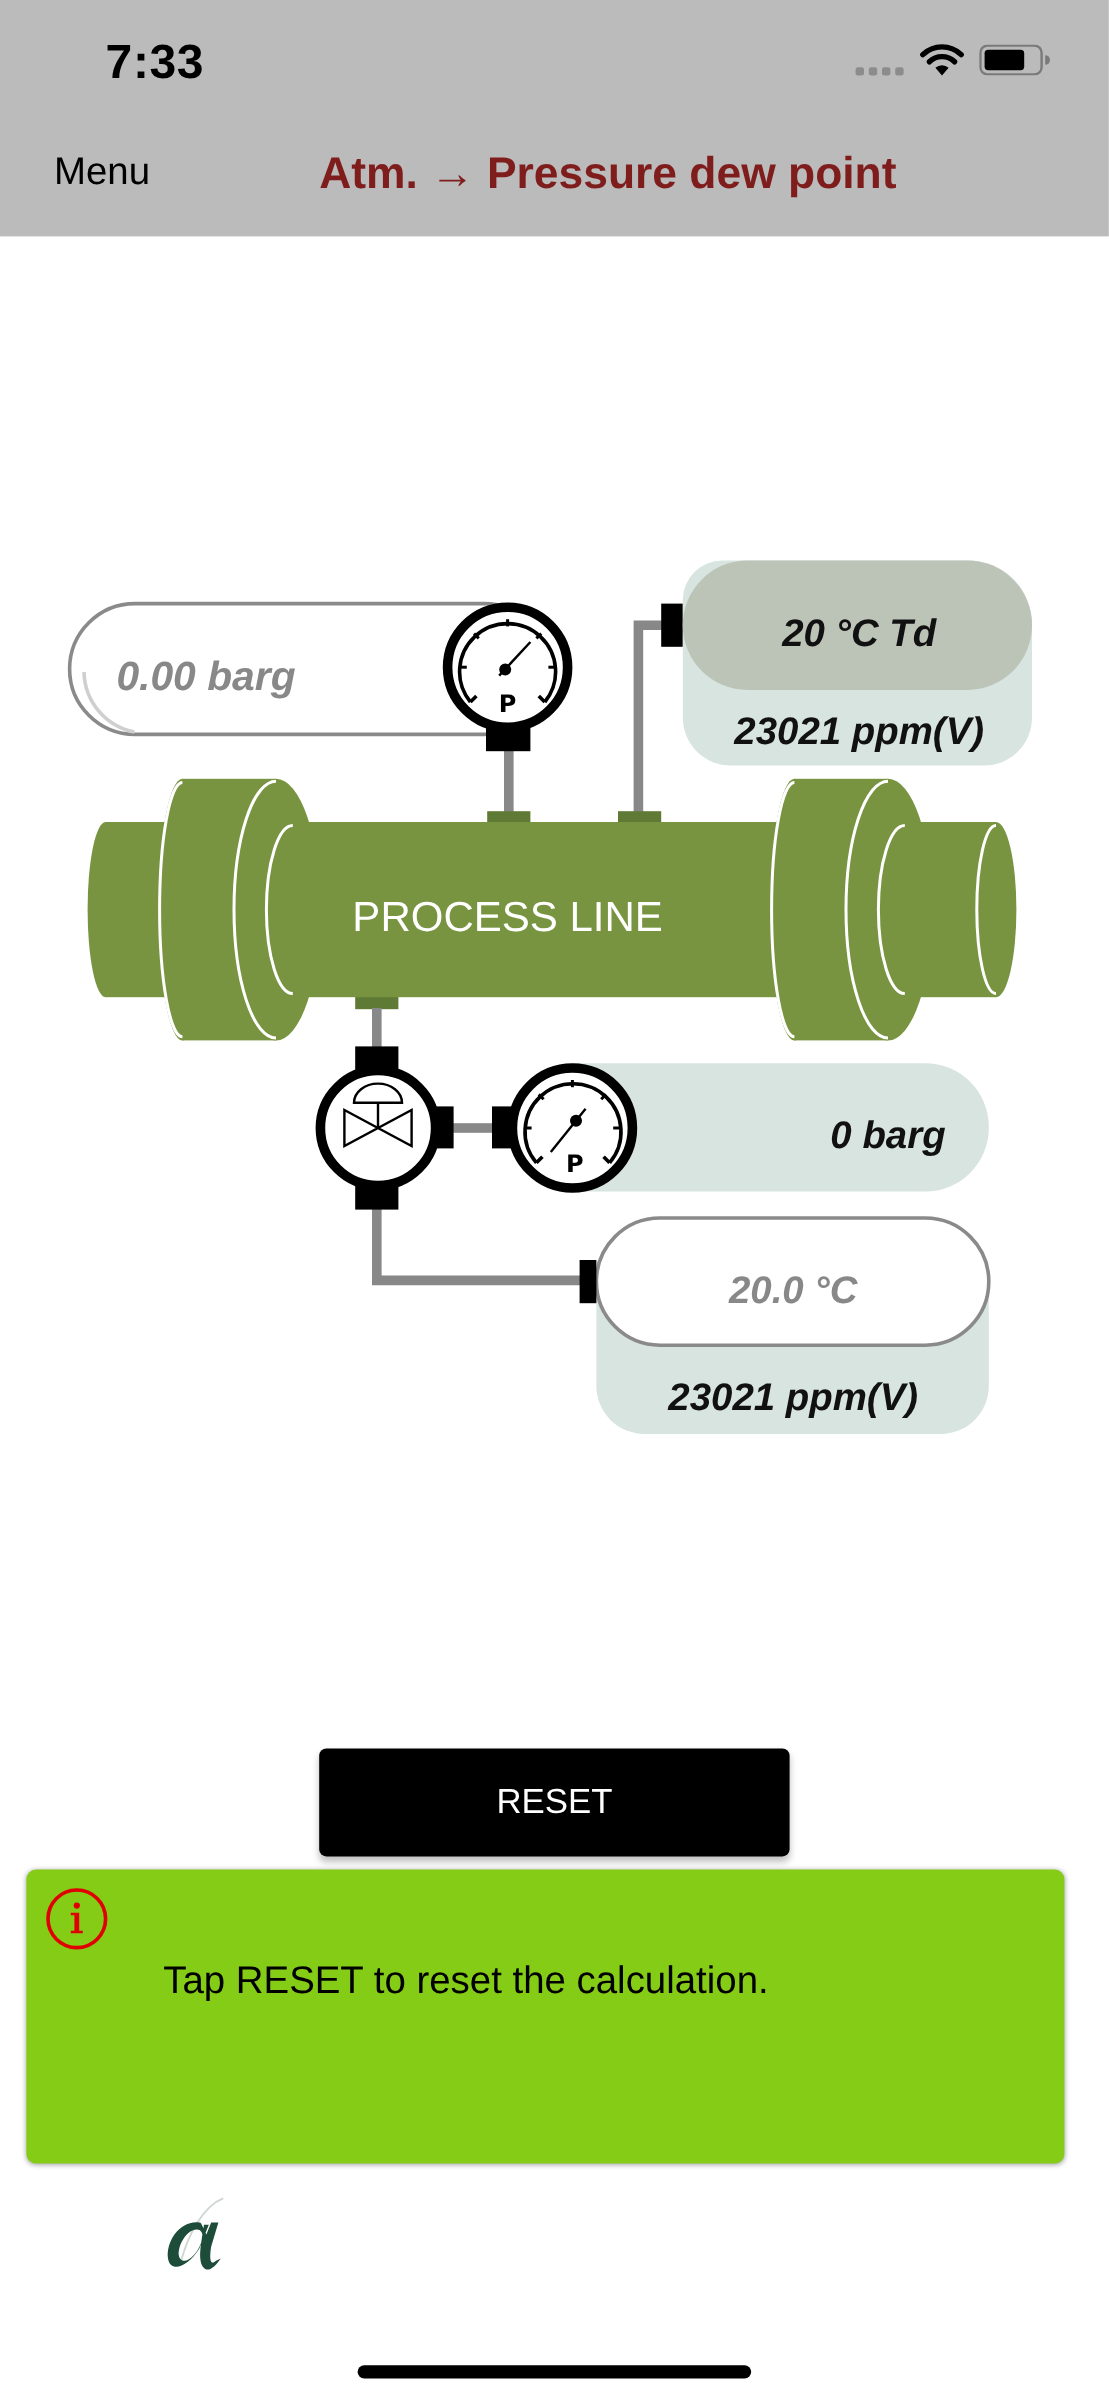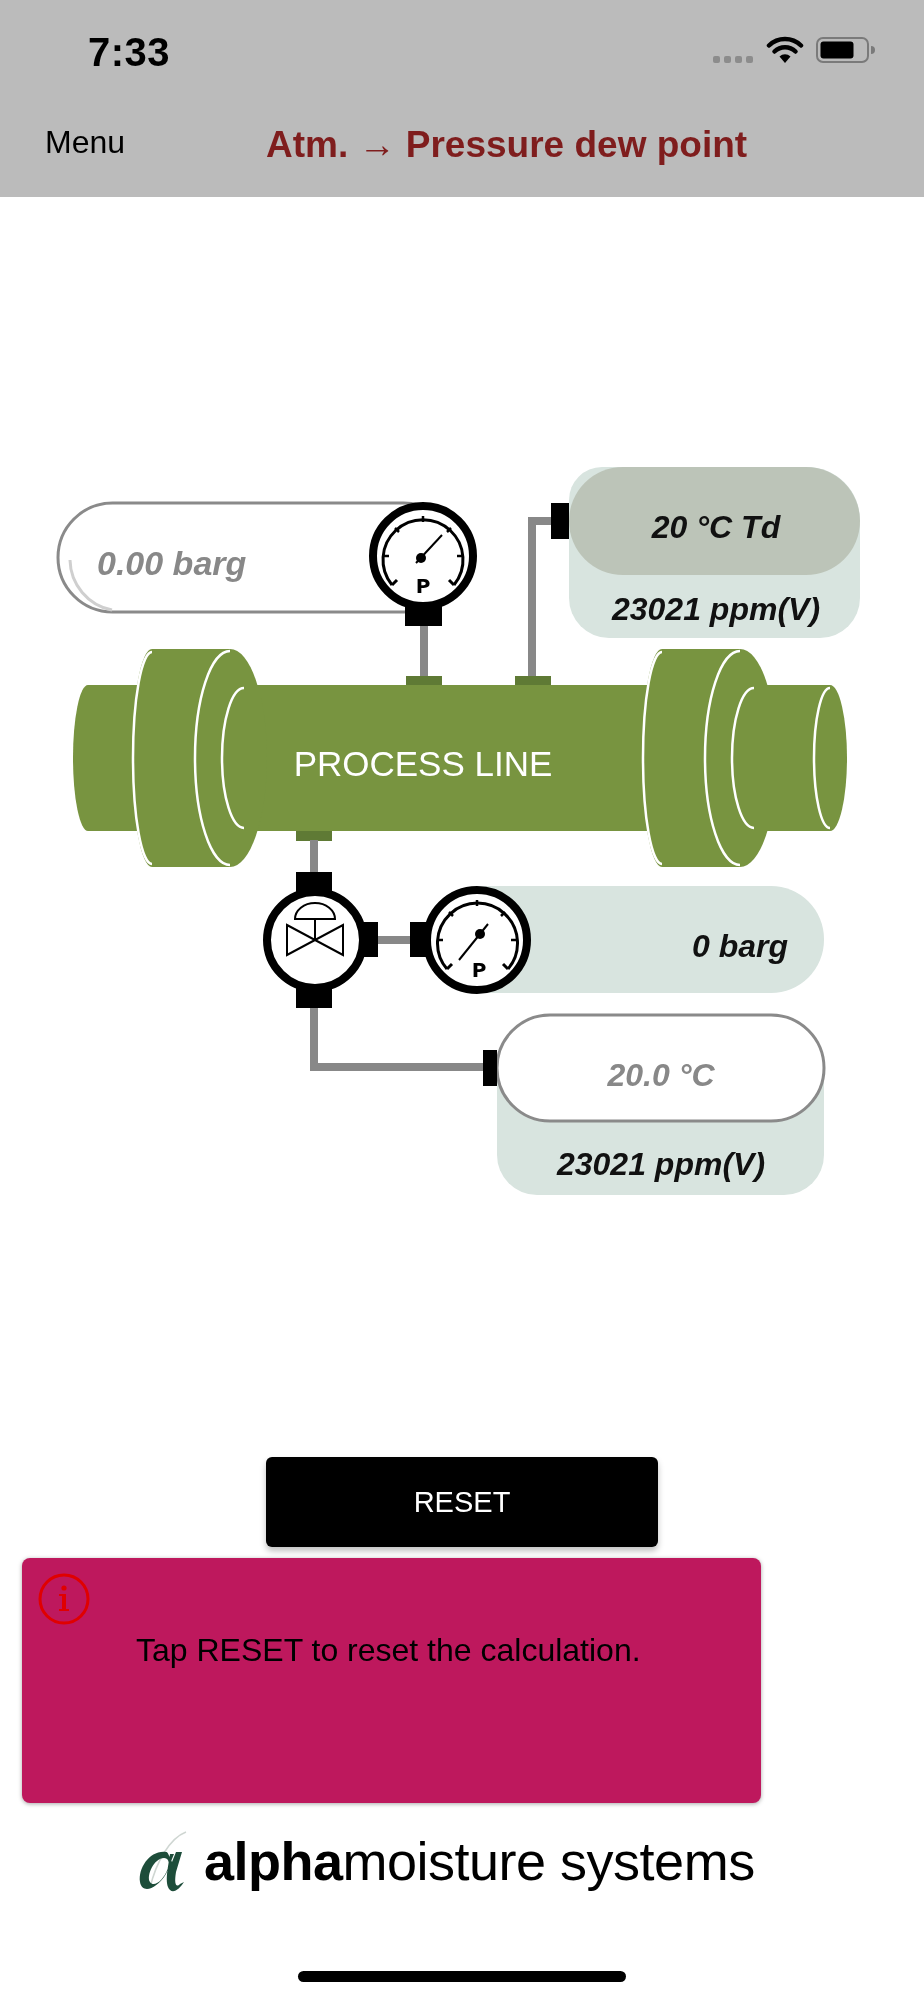--- a/index.html
+++ b/index.html
@@ -31,22 +31,22 @@
     }
     .diagram { position: absolute; left: 0; top: 0; width: 924px; height: 1300px; }
     .reset-btn {
       position: absolute; left: 266px; top: 1457px; width: 392px; height: 90px;
       background: #000000; border: none; border-radius: 6px;
       box-shadow: 0 4px 6px rgba(0,0,0,0.25);
       color: #ffffff; font-size: 29px; font-family: "Liberation Sans", sans-serif;
       cursor: pointer;
     }
     .info-card {
-      position: absolute; left: 22px; top: 1558px; width: 739px; height: 245px;
-      background: #be185d; border-radius: 8px;
+      position: absolute; left: 22px; top: 1558px; width: 865px; height: 245px;
+      background: #84cc16; border-radius: 8px;
       box-shadow: 0 1px 4px rgba(0,0,0,0.35);
     }
     .info-icon { position: absolute; left: 15px; top: 14px; width: 54px; height: 54px; }
     .info-text {
       position: absolute; left: 114px; top: 74px;
       font-size: 32px; color: #000;
     }
     .logo { position: absolute; left: 130px; top: 1828px; width: 680px; height: 70px; }
     .logo-mark { position: absolute; left: 0; top: 0; width: 72px; height: 68px; }
     .logo-text {
@@ -208,18 +208,15 @@
     <path d="M22 22 L29 22 L29 37 L32 37 L32 39 L22 39 L22 37 L25 37 L25 24 L22 24 Z" fill="#e00000"></path>
   </svg>
   <div class="info-text">Tap RESET to reset the calculation.</div>
 </div>
 
 <div class="logo">
   <svg class="logo-mark" viewBox="0 0 72 68">
     <path d="M56 4 C40 10, 26 34, 20 60" fill="none" stroke="#cfd6d2" stroke-width="1.5"></path>
     <path d="M36 24 C20 22, 8 40, 10 54 C12 66, 26 62, 36 46 L44 26 L40 26 C38 40, 34 56, 40 62 C44 66, 50 60, 54 54 L50 56 C46 60, 44 56, 46 44 L52 24 L46 24 L42 34 C38 26, 38 24, 36 24 Z M34 30 C38 30, 40 34, 38 40 C34 52, 24 60, 20 54 C16 48, 24 30, 34 30 Z" fill="#1d4d3a"></path>
   </svg>
-  <div class="logo-text">
-    <b>alpha</b><span class="light">moisture systems</span>
-  </div>
 </div>
 
 <div class="home-indicator"></div>
 
 </body></html>

